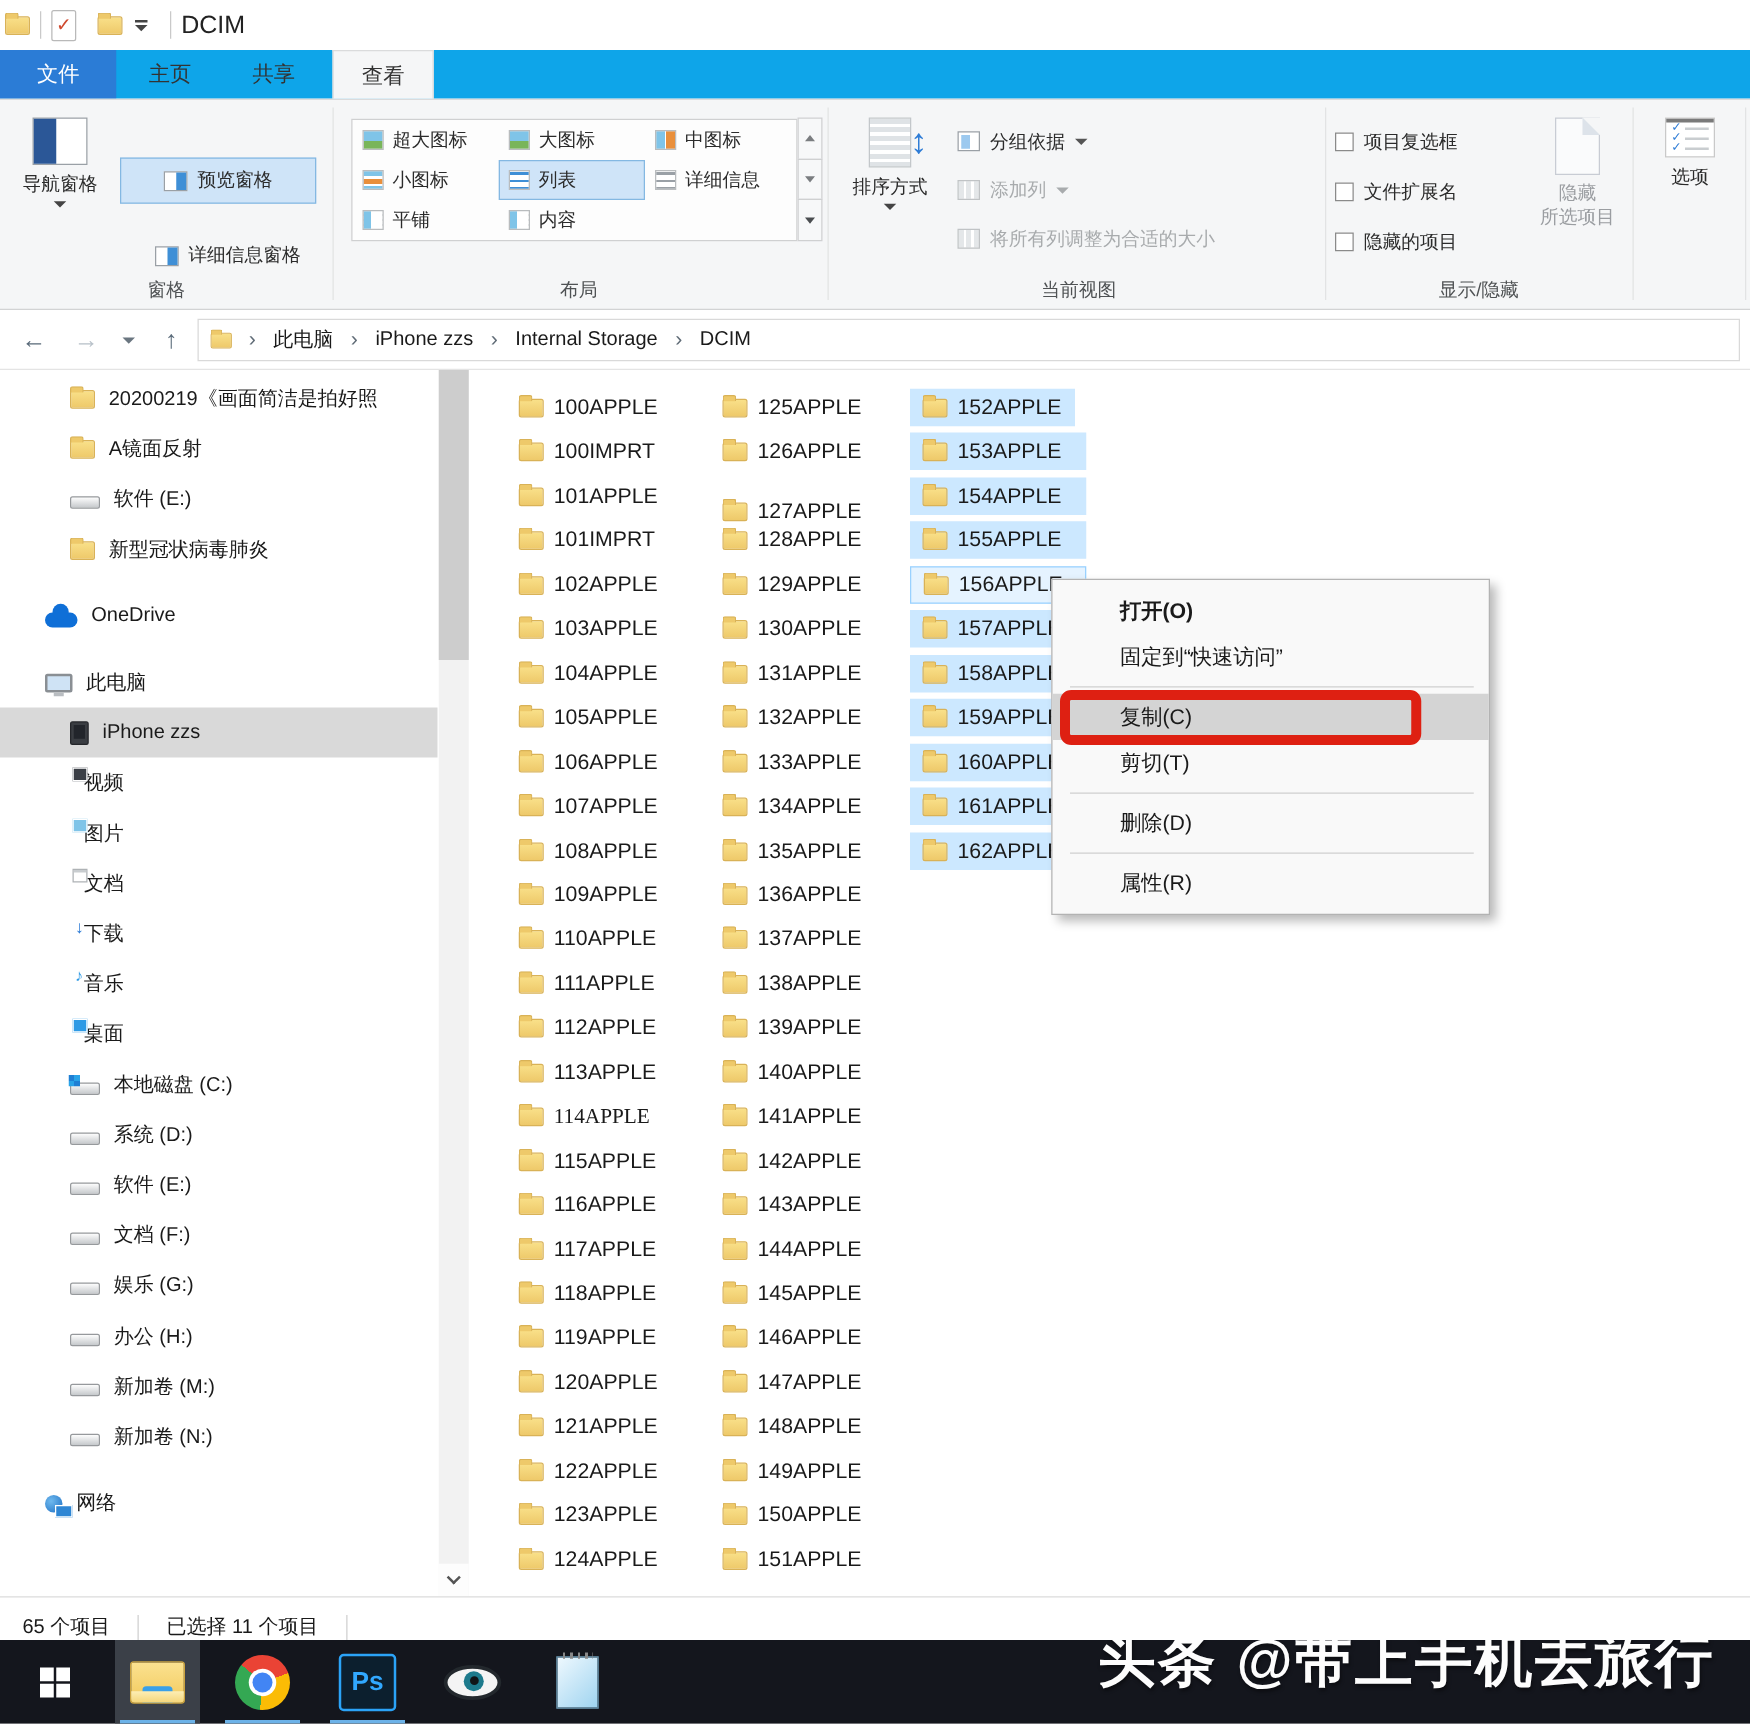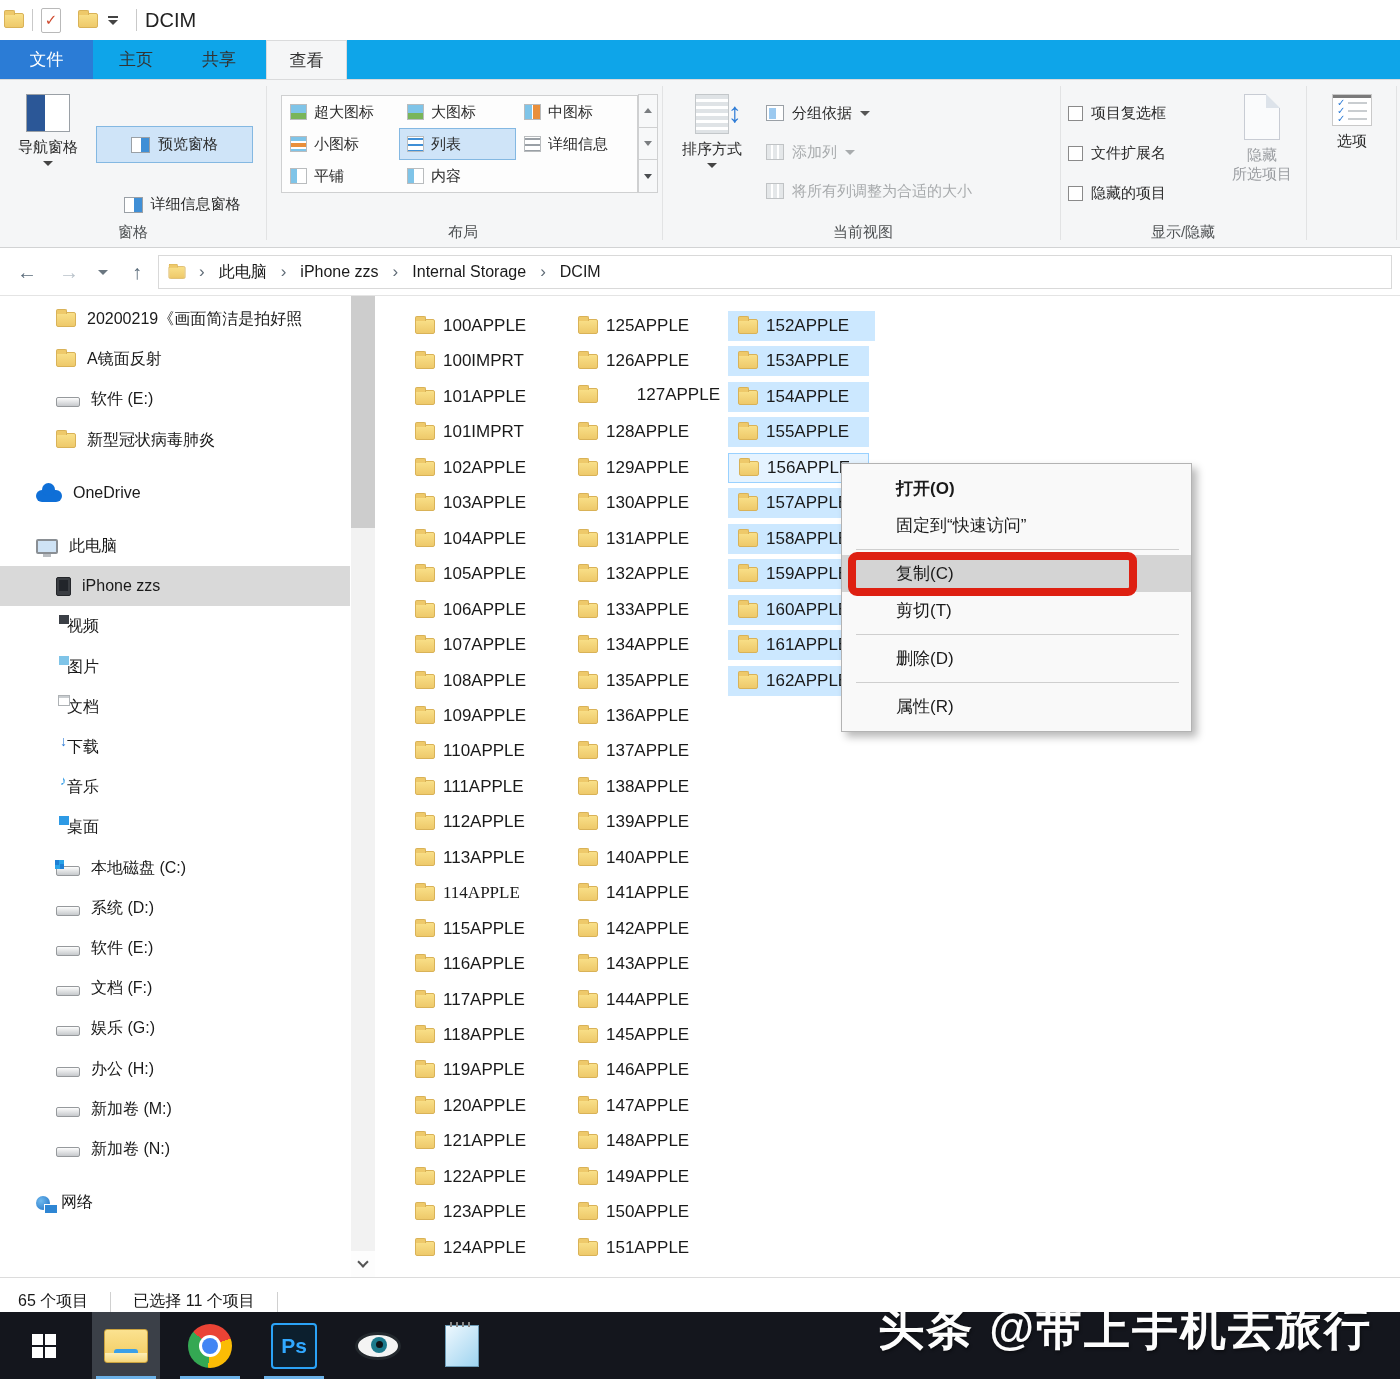--- a/index.html
+++ b/index.html
@@ -552,21 +552,21 @@
           <span style="white-space: nowrap;">124APPLE</span>
         </div>
         <div class="file-item" style="left: 192px; top: 15px; width: 152px;">
           <span class="icn i-folder"></span>
           <span style="white-space: nowrap;">125APPLE</span>
         </div>
         <div class="file-item" style="left: 192px; top: 50px; width: 152px;">
           <span class="icn i-folder"></span>
           <span style="white-space: nowrap;">126APPLE</span>
         </div>
-        <div class="file-item" style="left: 192px; top: 84px; width: 152px; justify-content: space-between;">
+        <div class="file-item" style="left: 192px; top: 98px; width: 152px;">
           <span class="icn i-folder"></span>
           <span style="white-space: nowrap;">127APPLE</span>
         </div>
         <div class="file-item" style="left: 192px; top: 121px; width: 152px;">
           <span class="icn i-folder"></span>
           <span style="white-space: nowrap;">128APPLE</span>
         </div>
         <div class="file-item" style="left: 192px; top: 157px; width: 152px;">
           <span class="icn i-folder"></span>
           <span style="white-space: nowrap;">129APPLE</span>
@@ -652,21 +652,21 @@
           <span style="white-space: nowrap;">149APPLE</span>
         </div>
         <div class="file-item" style="left: 192px; top: 901px; width: 152px;">
           <span class="icn i-folder"></span>
           <span style="white-space: nowrap;">150APPLE</span>
         </div>
         <div class="file-item" style="left: 192px; top: 937px; width: 152px;">
           <span class="icn i-folder"></span>
           <span style="white-space: nowrap;">151APPLE</span>
         </div>
-        <div class="file-item sel" style="left: 352px; top: 15px; width: 147px;">
+        <div class="file-item sel" style="left: 352px; top: 15px; width: 132px;">
           <span class="icn i-folder"></span>
           <span style="white-space: nowrap;">152APPLE</span>
         </div>
         <div class="file-item sel" style="left: 352px; top: 50px; width: 141px;">
           <span class="icn i-folder"></span>
           <span style="white-space: nowrap;">153APPLE</span>
         </div>
         <div class="file-item sel" style="left: 352px; top: 86px; width: 141px;">
           <span class="icn i-folder"></span>
           <span style="white-space: nowrap;">154APPLE</span>

